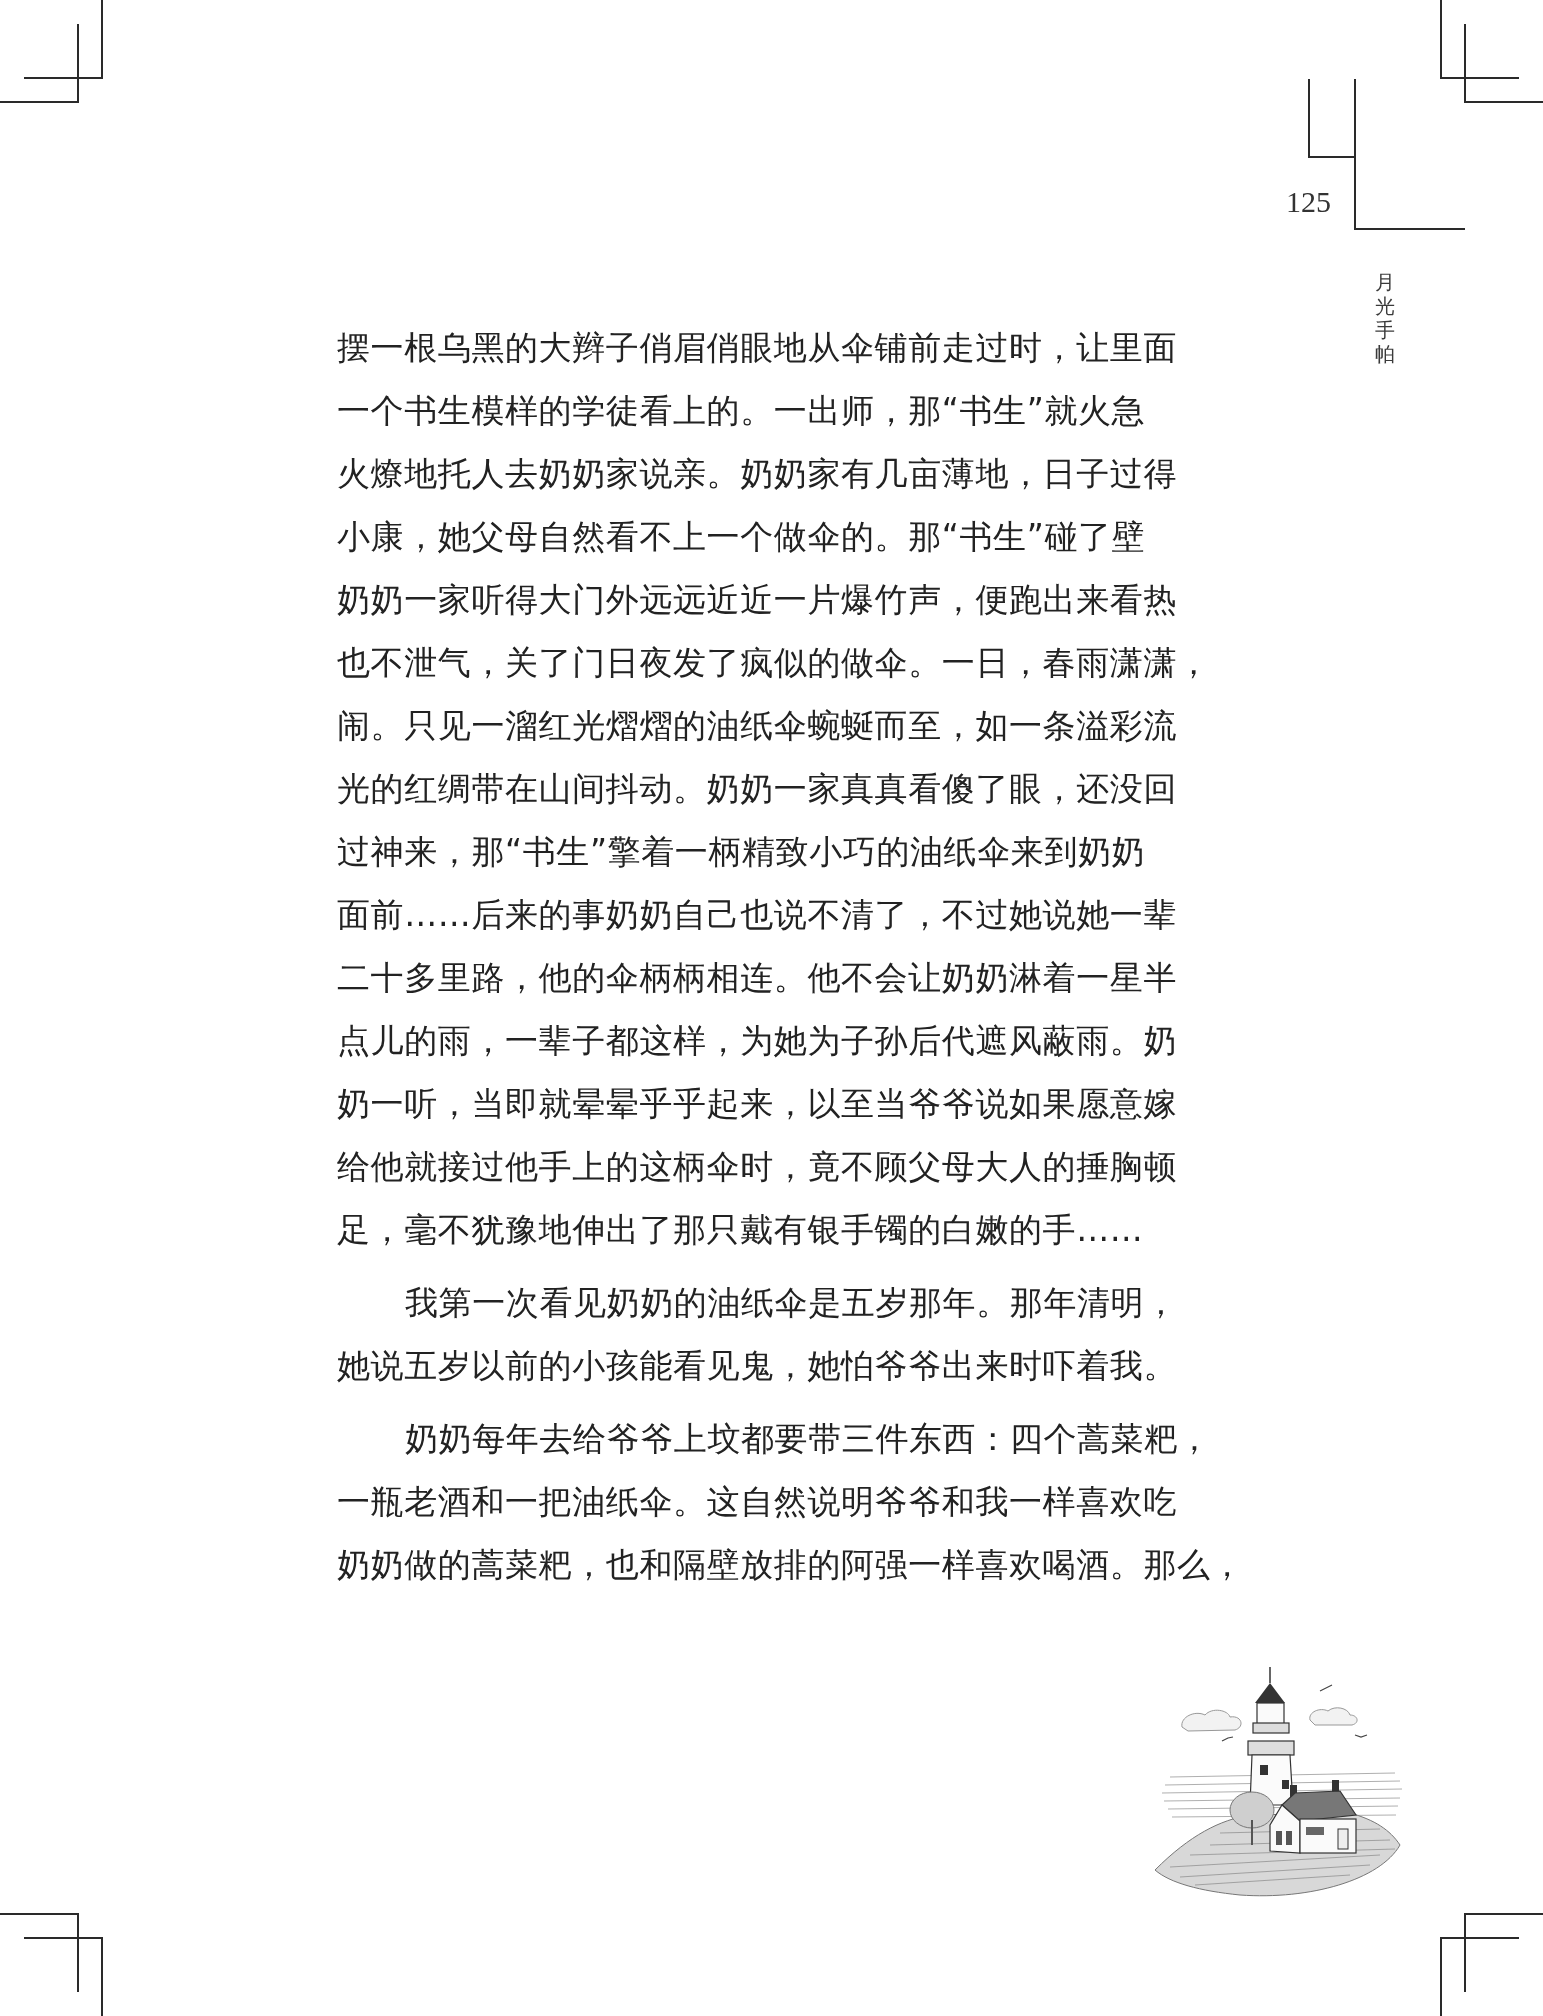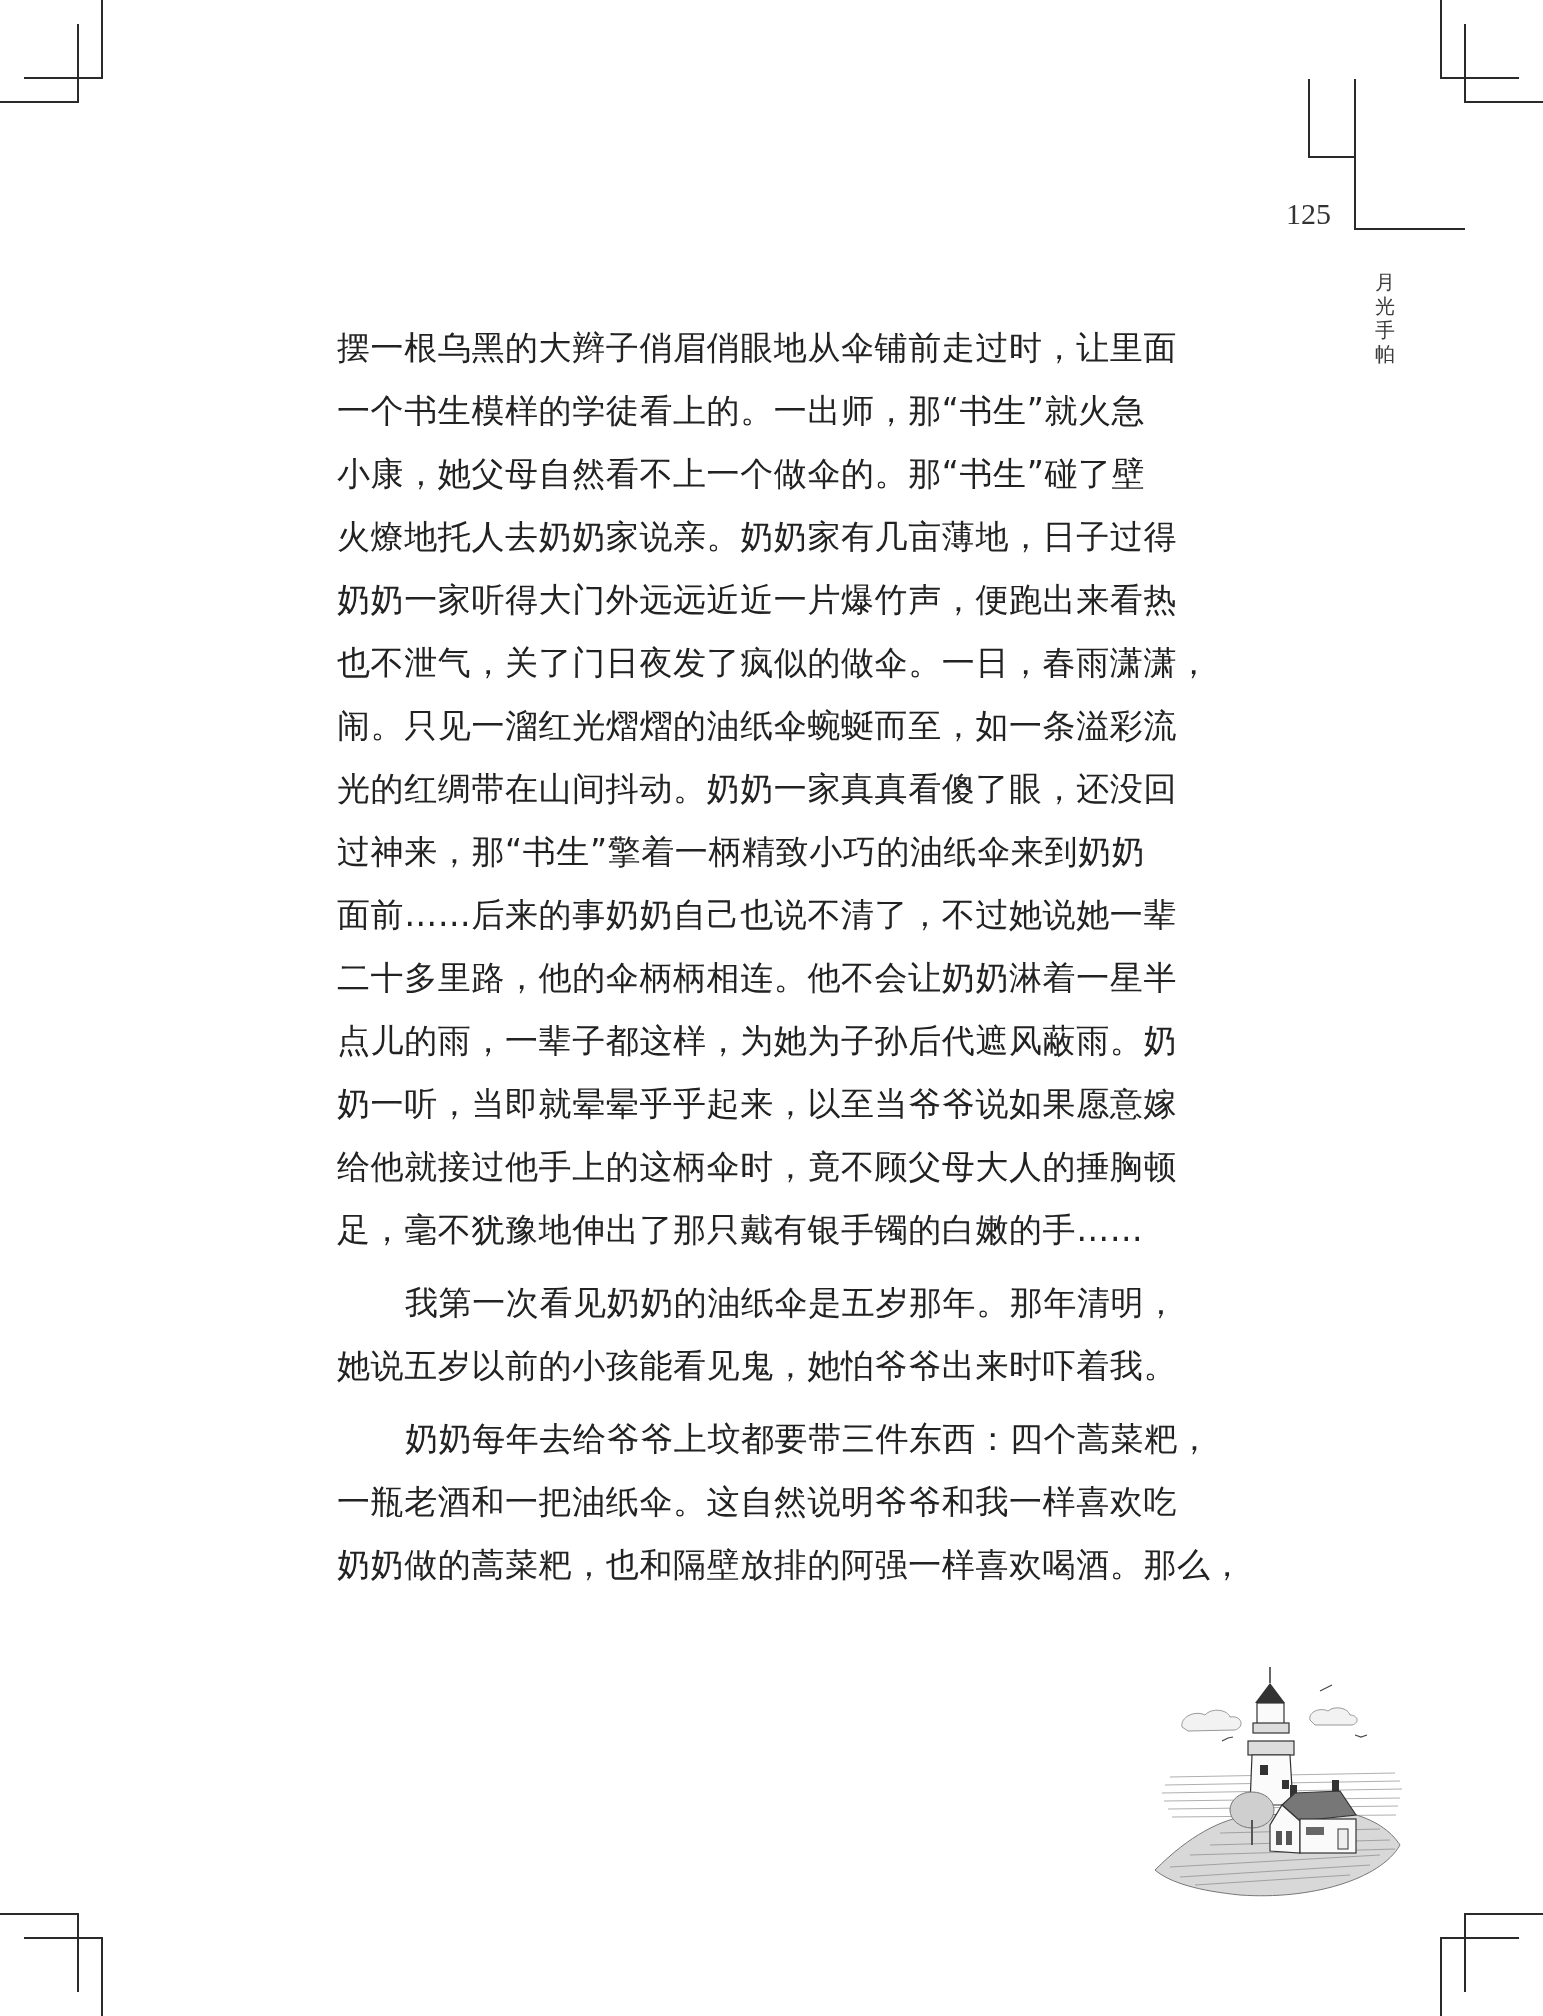--- a/index.html
+++ b/index.html
@@ -18,21 +18,21 @@
     .crop {
       position: absolute;
       background: #2a2a2a;
     }
     .h { height: 2px; }
     .v { width: 2px; }
 
     .page-number {
       position: absolute;
       left: 1286px;
-      top: 198px;
+      top: 186px;
       font-family: "Liberation Serif", "DejaVu Serif", serif;
       font-size: 30px;
       color: #333333;
       letter-spacing: 0px;
       line-height: 32px;
     }
     .running-title {
       position: absolute;
       left: 1372px;
       top: 270px;
@@ -103,22 +103,22 @@
   <span>月</span>
   <span>光</span>
   <span>手</span>
   <span>帕</span>
 </div>
 
 <div class="body-text">
   <div>
     <div class="line">摆一根乌黑的大辫子俏眉俏眼地从伞铺前走过时，让里面</div>
     <div class="line">一个书生模样的学徒看上的。一出师，那“书生”就火急</div>
+    <div class="line">火燎地托人去奶奶家说亲。奶奶家有几亩薄地，日子过得</div>
     <div class="line">小康，她父母自然看不上一个做伞的。那“书生”碰了壁</div>
-    <div class="line">火燎地托人去奶奶家说亲。奶奶家有几亩薄地，日子过得</div>
     <div class="line">奶奶一家听得大门外远远近近一片爆竹声，便跑出来看热</div>
     <div class="line">也不泄气，关了门日夜发了疯似的做伞。一日，春雨潇潇，</div>
     <div class="line">闹。只见一溜红光熠熠的油纸伞蜿蜒而至，如一条溢彩流</div>
     <div class="line">光的红绸带在山间抖动。奶奶一家真真看傻了眼，还没回</div>
     <div class="line">过神来，那“书生”擎着一柄精致小巧的油纸伞来到奶奶</div>
     <div class="line">面前……后来的事奶奶自己也说不清了，不过她说她一辈</div>
     <div class="line">二十多里路，他的伞柄柄相连。他不会让奶奶淋着一星半</div>
     <div class="line">点儿的雨，一辈子都这样，为她为子孙后代遮风蔽雨。奶</div>
     <div class="line">奶一听，当即就晕晕乎乎起来，以至当爷爷说如果愿意嫁</div>
     <div class="line">给他就接过他手上的这柄伞时，竟不顾父母大人的捶胸顿</div>

